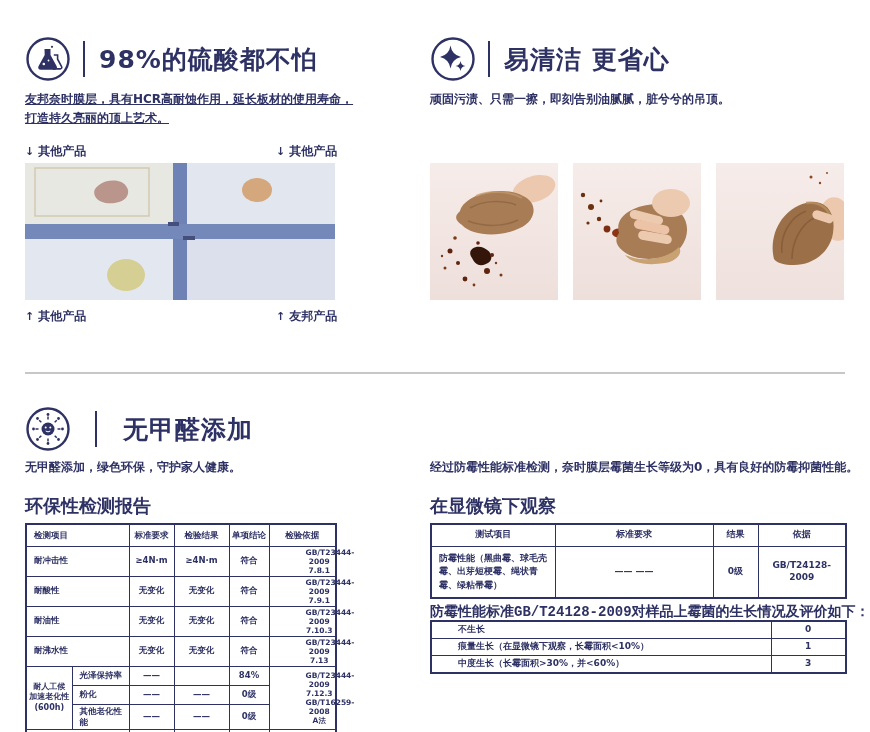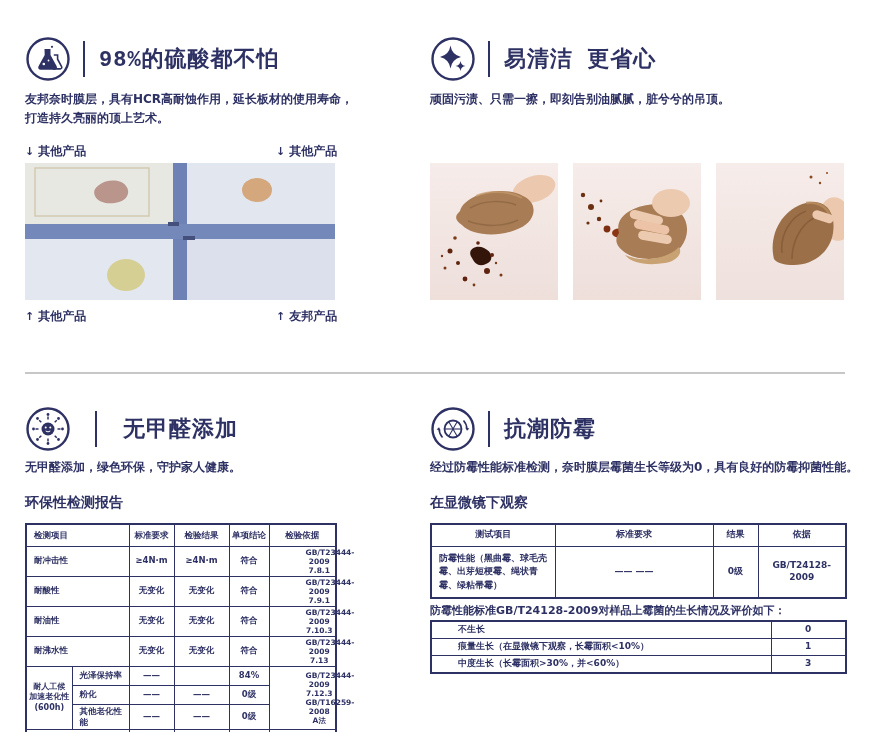--- a/index.html
+++ b/index.html
@@ -2,27 +2,27 @@
 <html><head>
 <meta charset="utf-8">
 <style>
   html,body{margin:0;padding:0;background:#fff;}
   .page{position:relative;width:870px;height:732px;background:#ffffff;overflow:hidden;
         font-family:"DejaVu Sans","Liberation Sans",sans-serif;color:#2e3163;}
   .abs{position:absolute;}
   .sec-header{display:flex;align-items:center;}
   .icon-wrap{width:46px;height:46px;flex:0 0 46px;}
   .vrule{width:2px;height:36px;background:#2e3163;margin:0 14px 0 12px;}
-  .sec-title{font-size:22px;font-weight:bold;letter-spacing:1px;white-space:nowrap;font-family:Liberation Mono, monospace;}
+  .sec-title{font-size:25px;font-weight:bold;letter-spacing:1px;white-space:nowrap;}
   .desc{font-size:12px;font-weight:600;line-height:1.55;white-space:pre-line;}
   .img-label{display:flex;align-items:center;gap:4px;font-size:12px;font-weight:bold;white-space:nowrap;}
   .arrow{font-size:11px;font-weight:bold;line-height:1;}
   .step-label{font-size:12px;font-weight:bold;margin-top:20px;}
-  .report-title{font-size:14px;font-weight:bold;}
-  .note{font-size:11px;font-weight:600;}
+  .report-title{font-size:18px;font-weight:bold;}
+  .note{font-size:14px;font-weight:600;font-family:Liberation Mono, monospace;}
   table{border-collapse:collapse;table-layout:fixed;color:#2e3163;}
   .t{border:2px solid #2e3163;}
   .t td,.t th{border:1px solid #2e3163;font-size:8.5px;font-weight:600;
               padding:1px 2px;text-align:center;vertical-align:middle;line-height:1.3;}
   .t th{font-weight:bold;}
   .t .left{text-align:left;padding-left:7px;}
   .t .basis{font-size:7.5px;white-space:pre-line;line-height:1.2;padding-left:36px;}
   .t .pre{white-space:pre-line;}
   .t1 td,.t1 th{font-size:9px;}
   .t2 td,.t2 th{font-size:9px;height:14px;}
@@ -41,21 +41,21 @@
         <circle cx="27" cy="10.8" r="1.1" fill="#2e3163"></circle>
         <path d="M19.5 13 h6 v6 l6.2 11.2 c0.9 1.7 -0.3 3.6 -2.2 3.6 h-13.8 c-1.9 0 -3.1 -1.9 -2.2 -3.6 l6.2 -11.2 z" fill="#2e3163"></path>
         <path d="M28.8 19 h3.8 v4.2 l4 7.4 c0.6 1.1 -0.2 2.3 -1.4 2.3 h-7.4" fill="none" stroke="#2e3163" stroke-width="1.6"></path>
         <circle cx="18.8" cy="28" r="1.3" fill="#ffffff"></circle>
         <circle cx="23.5" cy="24.5" r="0.9" fill="#ffffff"></circle>
       </svg>
     </span>
     <span class="vrule"></span>
     <span class="sec-title">98%的硫酸都不怕</span>
   </div>
-  <div class="abs desc" style="left:25px;top:90px;width:380px;">友邦奈时膜层，具有HCR高耐蚀作用，延长板材的使用寿命，
+  <div class="abs desc" style="left:25px;top:90px;width:380px;text-decoration:underline;">友邦奈时膜层，具有HCR高耐蚀作用，延长板材的使用寿命，
 打造持久亮丽的顶上艺术。</div>
 
   <div class="abs img-label" style="left:25px;top:143px;">
     <span class="arrow">↓</span>
     <span>其他产品</span>
   </div>
   <div class="abs img-label" style="left:276px;top:143px;">
     <span class="arrow">↓</span>
     <span>其他产品</span>
   </div>
@@ -294,42 +294,20 @@
       <td colspan="2" class="left" style="font-weight:bold">甲醛释放率</td>
       <td>——</td>
       <td style="font-weight:bold">未检出</td>
       <td>——</td>
       <td class="basis" style="font-weight:bold">GB/T17657-2013
 4.59</td>
     </tr>
   </tbody>
     </table>
 
-  <div class="abs sec-header" style="left:430px;top:406px;">
-    <span class="icon-wrap">
-      <svg width="46" height="46" viewBox="0 0 46 46">
-        <circle cx="23" cy="23" r="20.5" fill="none" stroke="#2e3163" stroke-width="2.4"></circle>
-        <circle cx="23" cy="23" r="8.5" fill="none" stroke="#2e3163" stroke-width="1.8"></circle>
-        <g stroke="#2e3163" stroke-width="1.1">
-          <line x1="23" y1="23" x2="31" y2="23"></line>
-            <line x1="23" y1="23" x2="27" y2="30"></line>
-          <line x1="23" y1="23" x2="19" y2="30"></line>
-            <line x1="23" y1="23" x2="15" y2="23"></line>
-          <line x1="23" y1="23" x2="19" y2="16"></line>
-            <line x1="23" y1="23" x2="27" y2="16"></line>
-        </g>
-        <path d="M33.5 14.5 A14 14 0 0 1 37 23" fill="none" stroke="#2e3163" stroke-width="1.6"></path>
-        <path d="M35.2 21.5 l1.8 3.2 2.4-2.3 z" fill="#2e3163"></path>
-        <path d="M12.5 31.5 A14 14 0 0 1 9 23" fill="none" stroke="#2e3163" stroke-width="1.6"></path>
-        <path d="M10.8 24.5 l-1.8-3.2 -2.4 2.3 z" fill="#2e3163"></path>
-      </svg>
-    </span>
-    <span class="vrule"></span>
-    <span class="sec-title">抗潮防霉</span>
-  </div>
   <div class="abs desc" style="left:430px;top:458px;width:430px;">经过防霉性能标准检测，奈时膜层霉菌生长等级为0，具有良好的防霉抑菌性能。</div>
   <div class="abs report-title" style="left:430px;top:494px;">在显微镜下观察</div>
 
   <table class="abs t t1" style="left:430px;top:523px;width:415px;">
     <colgroup>
         <col style="width:124px">
         <col style="width:158px">
         <col style="width:45px">
         <col style="width:88px">
       </colgroup>

